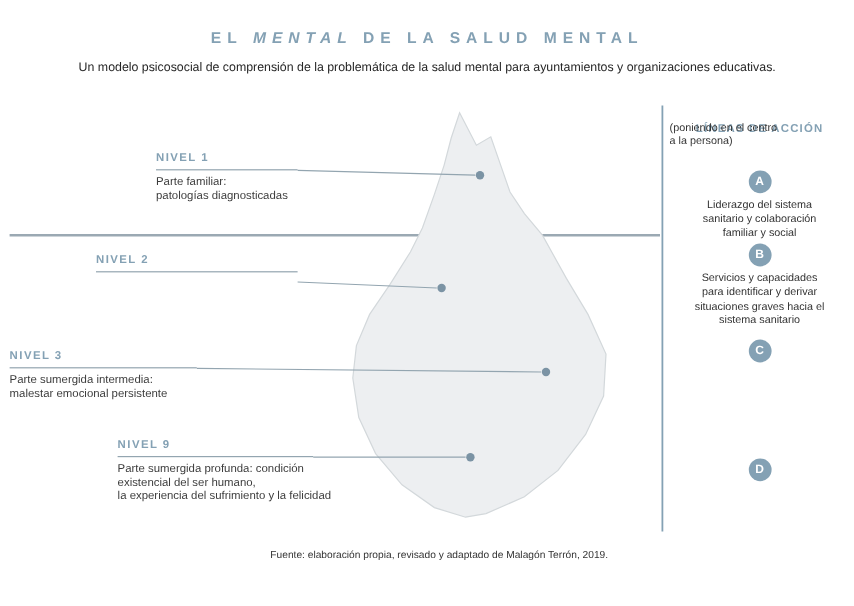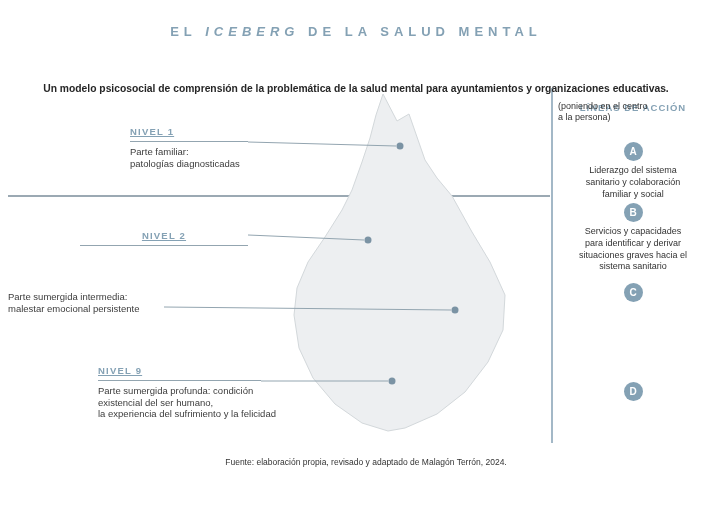--- a/index.html
+++ b/index.html
@@ -17,36 +17,36 @@
 
   .title {
     position:absolute; top:24px; left:0; width:712px;
     text-align:center; font-size:13px; font-weight:700;
     letter-spacing:5px; color:#84a1b4; z-index:2;
   }
   .title i { font-style:italic; }
 
   .subtitle {
     position:absolute; top:51px; left:0; width:712px;
-    text-align:center; font-size:10.3px; font-weight:700;
-    color:#262626; z-index:2;margin-top:32px;
+    text-align:center; font-size:10.3px; font-weight:400;
+    color:#262626; z-index:2;
   }
 
   .level { position:absolute; z-index:2; }
   .level-name {
     font-size:9.5px; font-weight:700; letter-spacing:1.2px;
     color:#84a1b4; padding-bottom:4px;
-    border-bottom:1px solid #93a5b0; margin-bottom:4px;text-decoration:underline;
+    border-bottom:1px solid #93a5b0; margin-bottom:4px;
   }
   .level-text {
     font-size:9.5px; line-height:11.5px; color:#3c3c3c;
     white-space:pre-line; width:max-content;
   }
   .level-1 { left:130px; top:126px; width:118px; }
-  .level-2 { left:80px;  top:230px; width:168px;text-align:center; }
+  .level-2 { left:80px;  top:211px; width:168px; }
   .level-3 { left:8px;   top:291px; width:156px; }
   .level-4 { left:98px;  top:365px; width:163px; }
 
   .actions-title {
     position:absolute; left:558px; top:102px; width:150px;
     text-align:center; font-size:9.5px; font-weight:700;
     letter-spacing:1px; color:#84a1b4; z-index:2;
   }
   .actions-subtitle {
     position:absolute; left:558px; top:101px; width:150px;
@@ -97,37 +97,38 @@
     <circle cx="400" cy="146" r="3.5" fill="#7b93a4"></circle>
     <circle cx="368" cy="240" r="3.5" fill="#7b93a4"></circle>
     <circle cx="455" cy="310" r="3.5" fill="#7b93a4"></circle>
     <circle cx="392" cy="381" r="3.5" fill="#7b93a4"></circle>
 
     <line x1="552" y1="88" x2="552" y2="443" stroke="#84a1b4" stroke-width="1.5"></line>
   </svg>
 
   <div class="title">
     <span>EL</span>
-    <i>ICEBERG</i>
+    <i>MENTAL</i>
     <span>DE LA SALUD MENTAL</span>
   </div>
 
   <div class="subtitle">Un modelo psicosocial de comprensión de la problemática de la salud mental para ayuntamientos y organizaciones educativas.</div>
 
   <div class="level level-1">
     <div class="level-name">NIVEL 1</div>
     <div class="level-text">Parte familiar:
 patologías diagnosticadas</div>
   </div>
 
   <div class="level level-2">
     <div class="level-name">NIVEL 2</div>
   </div>
 
   <div class="level level-3">
+    <div class="level-name">NIVEL 3</div>
     <div class="level-text">Parte sumergida intermedia:
 malestar emocional persistente</div>
   </div>
 
   <div class="level level-4">
     <div class="level-name">NIVEL 9</div>
     <div class="level-text">Parte sumergida profunda: condición
 existencial del ser humano,
 la experiencia del sufrimiento y la felicidad</div>
   </div>
@@ -152,15 +153,15 @@
   </div>
 
   <div class="action-item c">
     <div class="badge">C</div>
   </div>
 
   <div class="action-item d">
     <div class="badge">D</div>
   </div>
 
-  <div class="footer">Fuente: elaboración propia, revisado y adaptado de Malagón Terrón, 2024.</div>
+  <div class="footer">Fuente: elaboración propia, revisado y adaptado de Malagón Terrón, 2019.</div>
 
 </div>
 
 </body></html>

